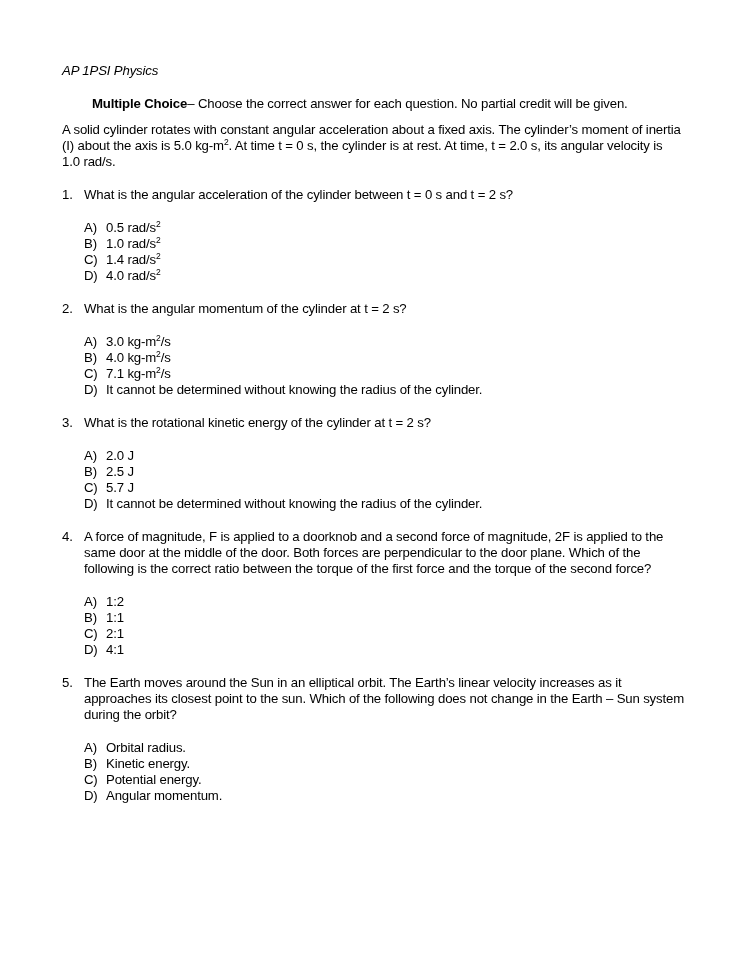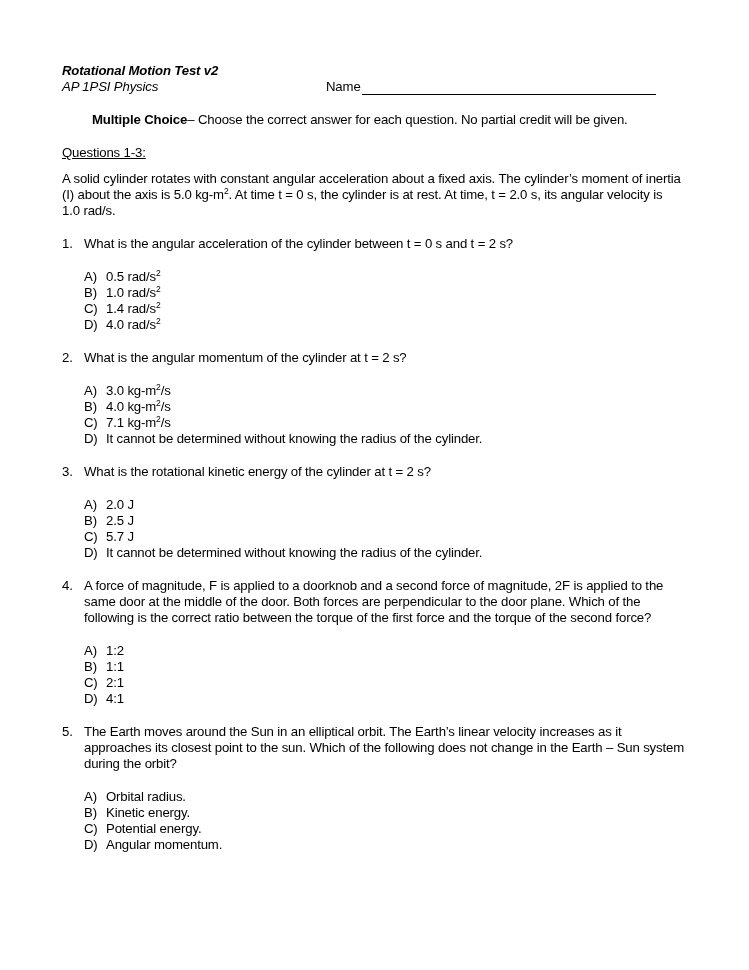--- a/index.html
+++ b/index.html
@@ -93,34 +93,28 @@
     sup {
       font-size: 8.5px;
       line-height: 0;
       vertical-align: 5px;
     }
   </style>
 </head>
 <body>
 
 <div class="page">
-  <div class="title">Rotational Motion Test v2</div>
   <div class="subtitle-row">
     <span class="course">AP 1PSI Physics</span>
-    <span class="name-field">
-      <span>Name</span>
-      <span class="name-line"></span>
-    </span>
   </div>
 
   <div class="instructions">
     <b>Multiple Choice</b><span>– Choose the correct answer for each question. No partial credit will be given.</span>
   </div>
 
-  <div class="group-heading">Questions 1-3:</div>
 
   <div class="passage">
     <span>A solid cylinder rotates with constant angular acceleration about a fixed axis.  The cylinder’s moment of inertia (I) about the axis is 5.0 kg-m</span><sup>2</sup><span>.  At time t = 0 s, the cylinder is at rest.  At time, t = 2.0 s, its angular velocity is 1.0 rad/s.</span>
   </div>
 
   <div id="questions">
       <div>
     <div class="question">
       <span class="q-num">1.</span>
       <span class="q-text">What is the angular acceleration of the cylinder between t = 0 s and t = 2 s?</span>

